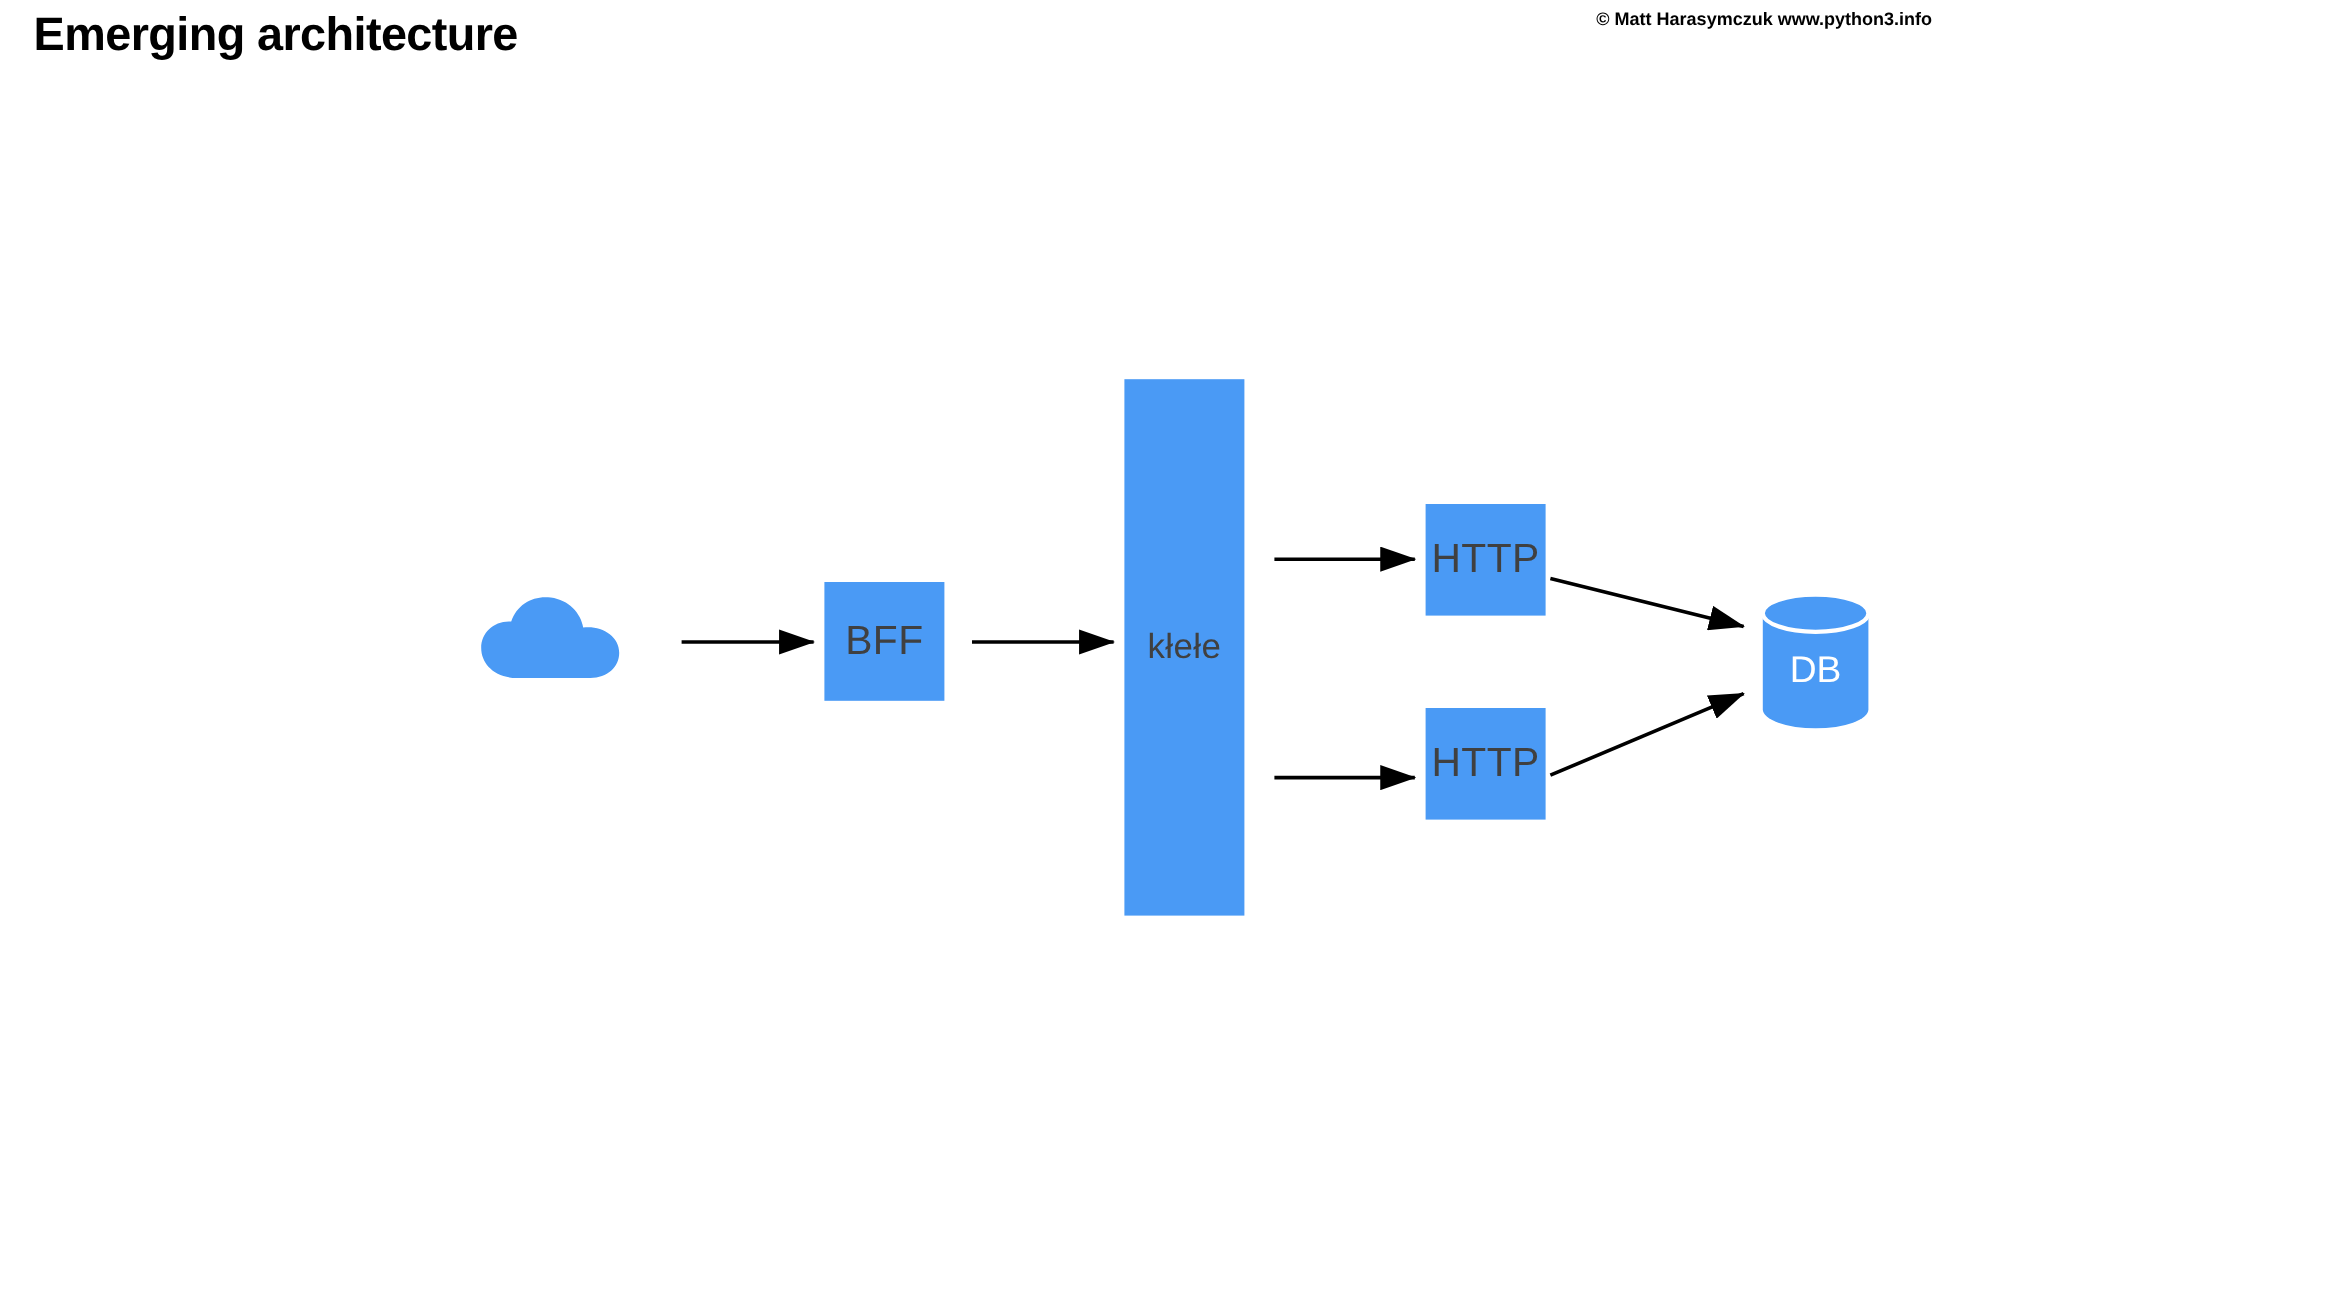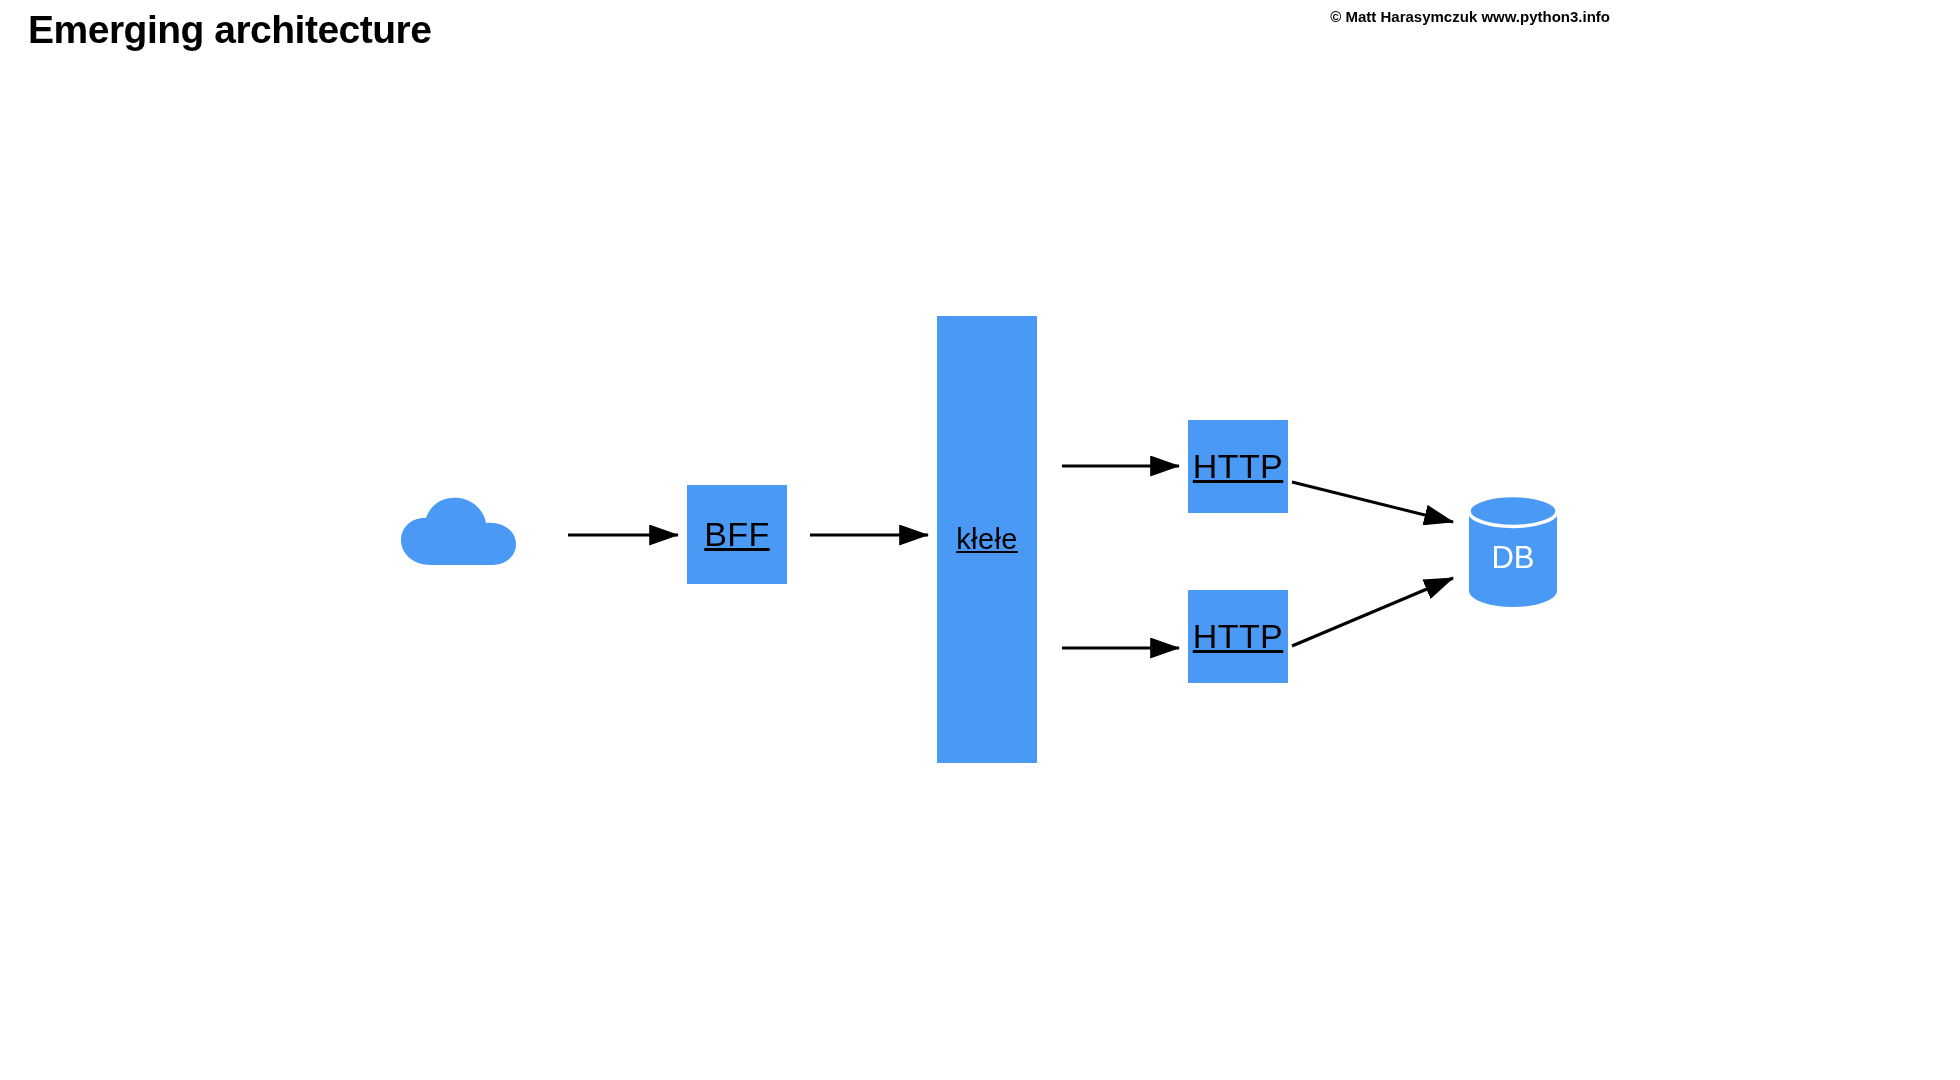--- a/index.html
+++ b/index.html
@@ -58,25 +58,24 @@
 
   
   .blue-box {
     position: absolute;
     background: #4a9af5;
     display: flex;
     align-items: center;
     justify-content: center;
   }
   .blue-box > span {
-    color: #000000;
+    color: #404040;
     font-size: 34px;
     font-weight: 400;
     letter-spacing: 0.4px;
-    text-decoration: underline;
   }
 
   #node-bff {
     left: 687px;
     top: 485px;
     width: 100px;
     height: 99px;
   }
 
   #node-queue {

